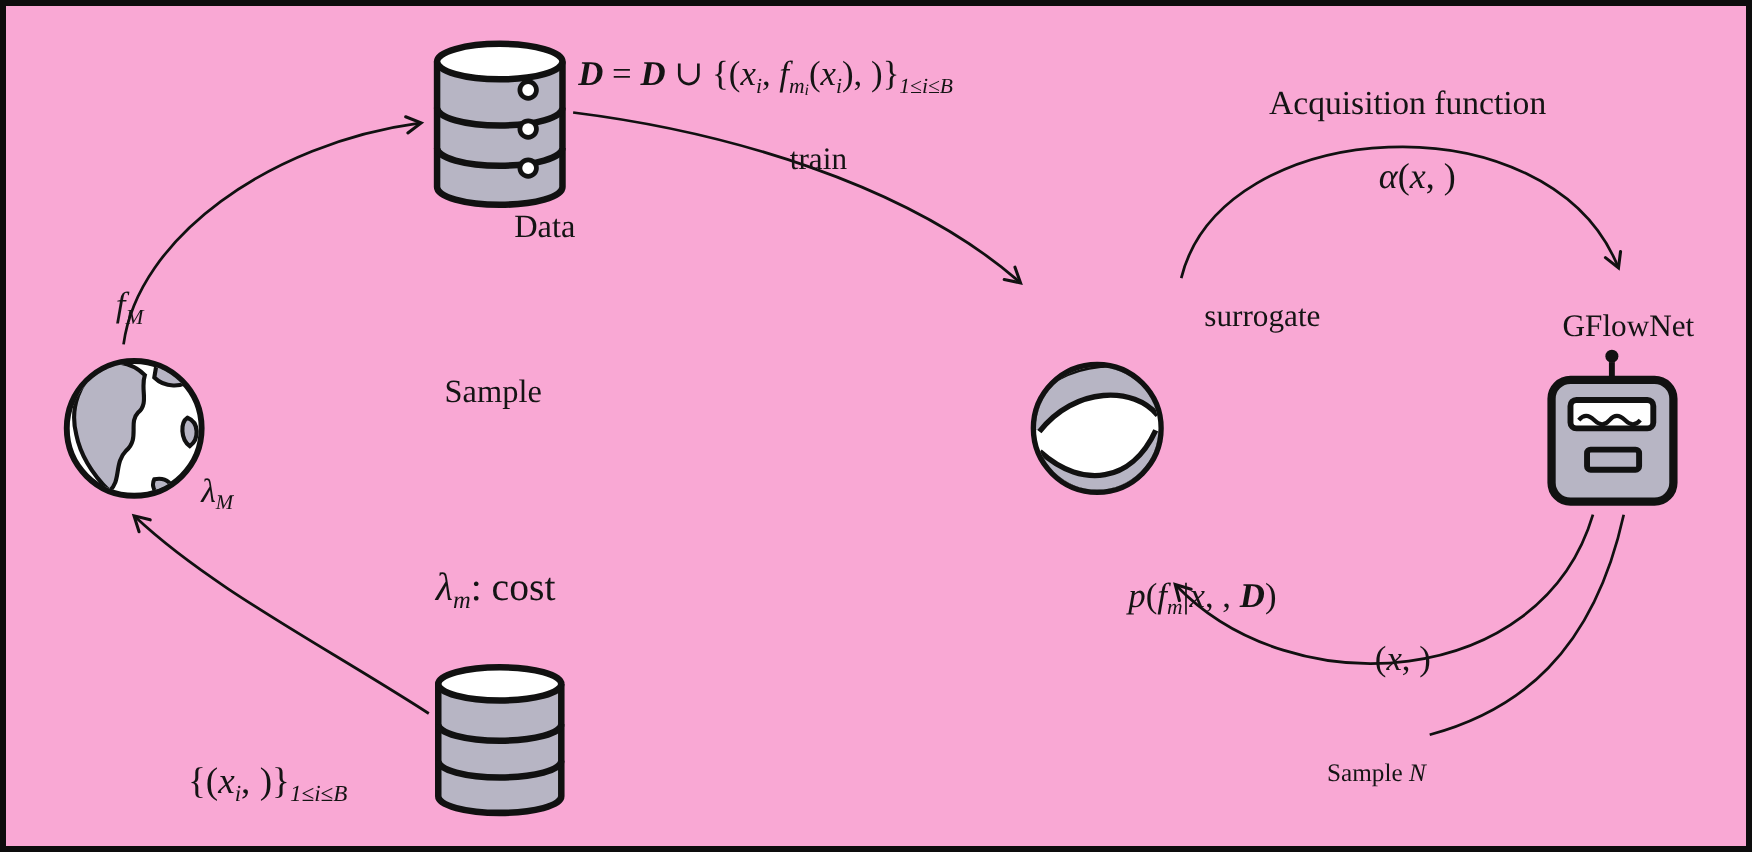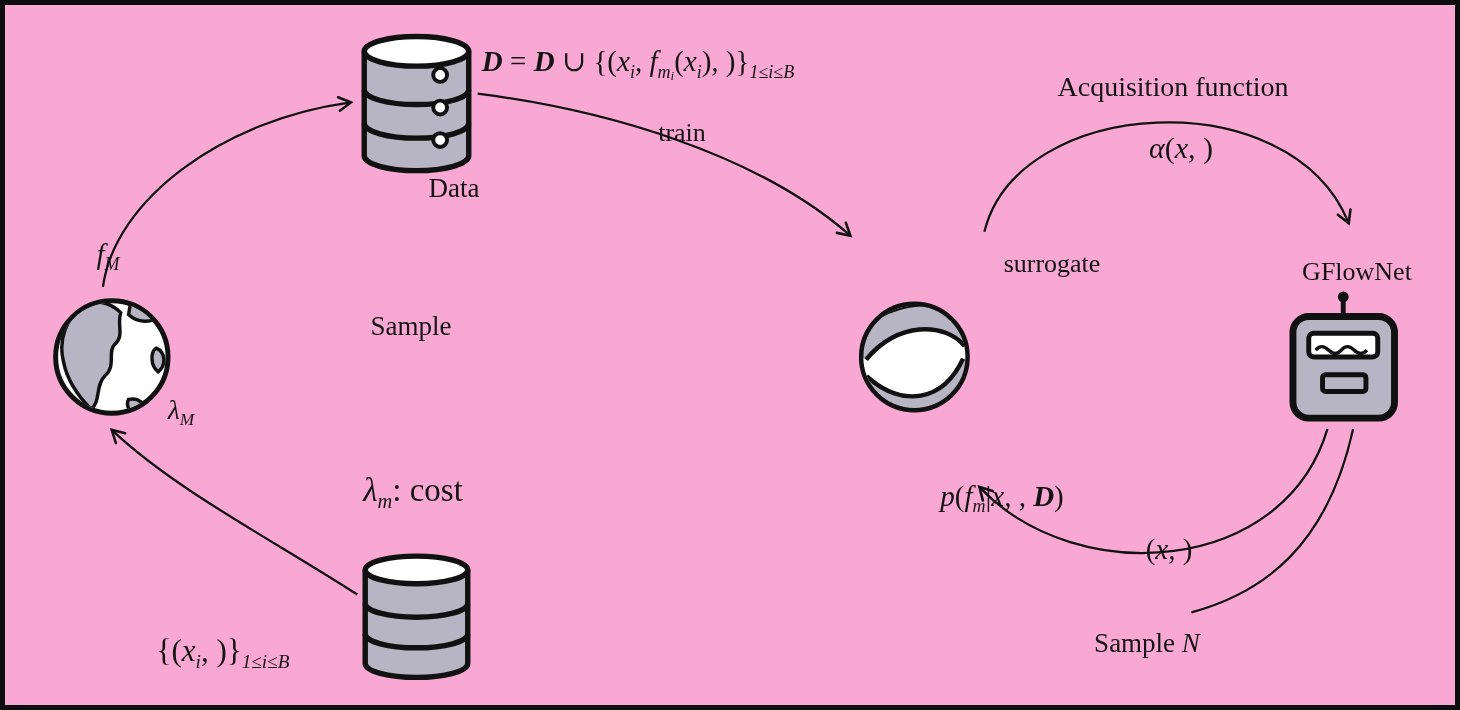--- a/index.html
+++ b/index.html
@@ -130,21 +130,21 @@
   <div class="lbl" style="left:1176px;top:142px;font-size:30px;"><span class="seg-it">α</span><span class="seg-n">(</span><span class="seg-it">x</span><span class="seg-n">,</span><span class="seg-n">   </span><span class="seg-n">)</span></div>
 
   <div class="lbl" style="left:1047px;top:259px;font-size:26px;">surrogate</div>
 
   <div class="lbl" style="left:1352px;top:267px;font-size:26px;">GFlowNet</div>
 
   <div class="lbl" style="left:997px;top:455px;font-size:29px;margin-top:39px;"><span class="seg-it">p</span><span class="seg-n">(</span><span class="seg-it">f</span><span class="seg-sub">m</span><span class="seg-n">|</span><span class="seg-it">x</span><span class="seg-n">,</span><span class="seg-n">  </span><span class="seg-n">, </span><span class="seg-cal">D</span><span class="seg-n">)</span></div>
 
   <div class="lbl" style="left:1164px;top:545px;font-size:29px;"><span class="seg-n">(</span><span class="seg-it">x</span><span class="seg-n">,</span><span class="seg-n">  </span><span class="seg-n">)</span></div>
 
-  <div class="lbl" style="left:1142px;top:639px;font-size:27px;text-align:center;"><span class="seg-n">Sample </span><span class="seg-it">N</span></div>
+  <div class="lbl" style="left:1142px;top:639px;font-size:21px;text-align:center;"><span class="seg-n">Sample </span><span class="seg-it">N</span></div>
 
   <div class="lbl" style="left:103px;top:252px;font-size:29px;"><span class="seg-it">f</span><span class="seg-sub">M</span></div>
 
   <div class="lbl" style="left:176px;top:407px;font-size:28px;text-align:center;"><span class="seg-it">λ</span><span class="seg-sub">M</span></div>
 
   <div class="lbl" style="left:406px;top:322px;font-size:27px;">Sample</div>
 
   <div class="lbl" style="left:408px;top:487px;font-size:33px;"><span class="seg-it">λ</span><span class="seg-sub">m</span><span class="seg-n">: cost</span></div>
 
   <div class="lbl" style="left:218px;top:648px;font-size:31px;"><span class="seg-n">{(</span><span class="seg-it">x</span><span class="seg-sub">i</span><span class="seg-n">,</span><span class="seg-n">  </span><span class="seg-n">)}</span><span class="seg-sub">1≤i≤B</span></div>

